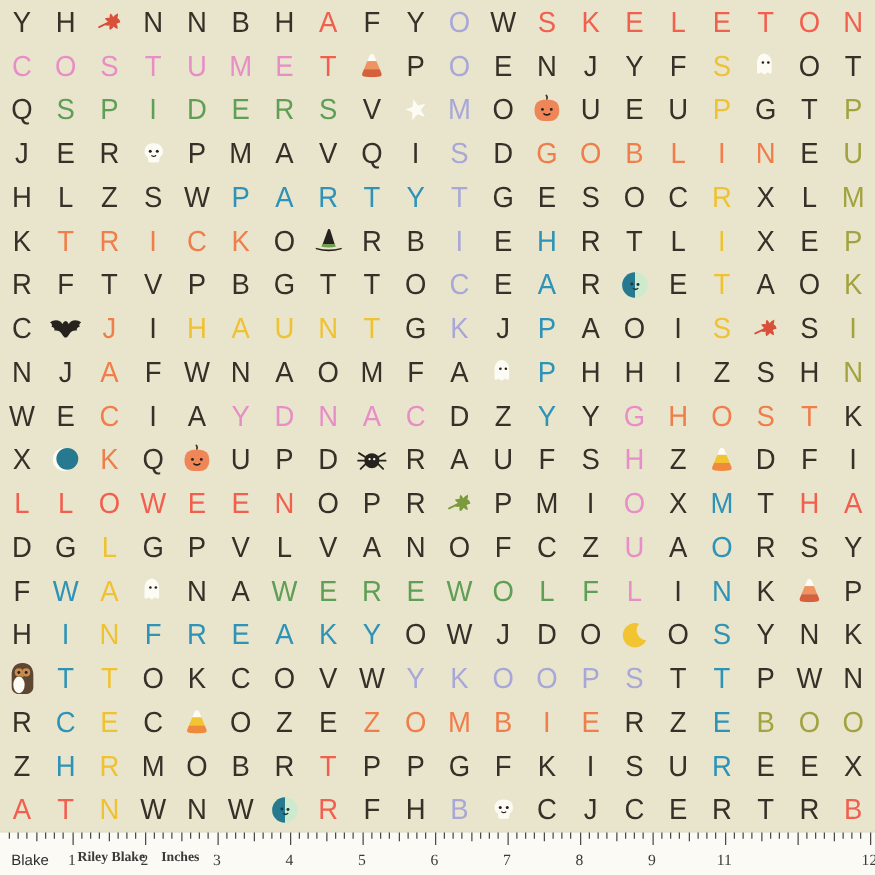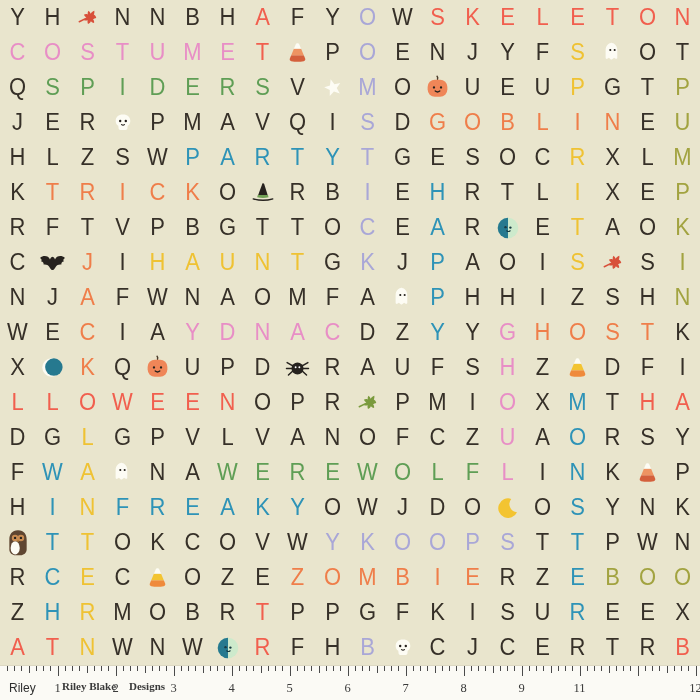--- a/index.html
+++ b/index.html
@@ -684,23 +684,23 @@
         <div class="tick" style="height: 10px; left: 637.5px;"></div>
         <div class="tick" style="height: 4.5px; left: 644.75px;"></div>
         <div class="tick" style="height: 4.5px; left: 652px;"></div>
         <div class="tick" style="height: 4.5px; left: 659.25px;"></div>
         <div class="tick" style="height: 7px; left: 666.5px;"></div>
         <div class="tick" style="height: 4.5px; left: 673.75px;"></div>
         <div class="tick" style="height: 4.5px; left: 681px;"></div>
         <div class="tick" style="height: 4.5px; left: 688.25px;"></div>
         <div class="tick" style="height: 10px; left: 695.5px;"></div>
       </div>
-    <span class="r-label">Riley</span>
+    <span class="r-label">Blake</span>
     <span class="brand b1">Riley Blake</span>
-    <span class="brand b2">Designs</span>
+    <span class="brand b2">Inches</span>
     <div id="ruler-numbers">
         <span class="r-num" style="left: 57.5px;">1</span>
         <span class="r-num" style="left: 115.5px;">2</span>
         <span class="r-num" style="left: 173.5px;">3</span>
         <span class="r-num" style="left: 231.5px;">4</span>
         <span class="r-num" style="left: 289.5px;">5</span>
         <span class="r-num" style="left: 347.5px;">6</span>
         <span class="r-num" style="left: 405.5px;">7</span>
         <span class="r-num" style="left: 463.5px;">8</span>
         <span class="r-num" style="left: 521.5px;">9</span>

